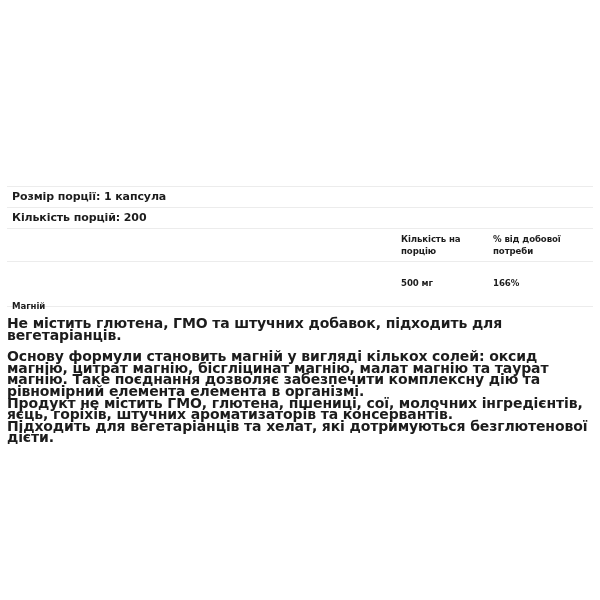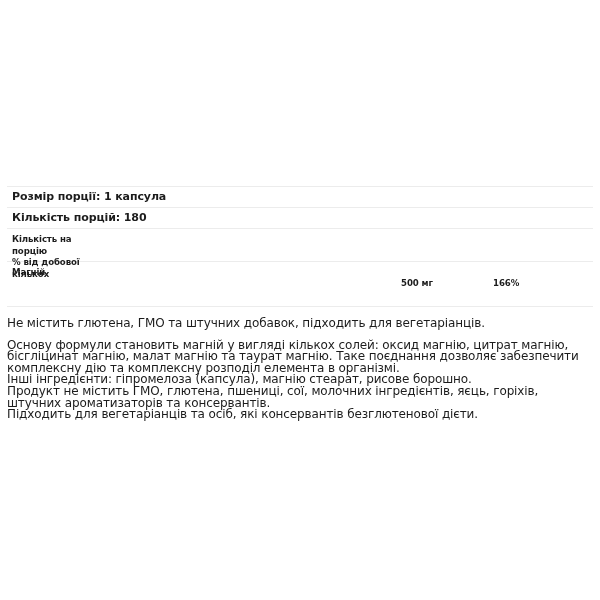--- a/index.html
+++ b/index.html
@@ -40,71 +40,69 @@
       font-size: 8.6px;
       font-weight: bold;
       letter-spacing: -0.1px;
     }
     .trow.head {
       height: 33px;
       padding-top: 5px;
       box-sizing: border-box;
       line-height: 11.5px;
       border-bottom: 1px solid #ececec;
-      flex-direction: column;
     }
     .trow.body {
       height: 44px;
       padding-top: 5px;
       box-sizing: border-box;
       line-height: 11.5px;
     }
     .c1 { width: 389px; }
     .c2 { width: 92px; }
     .c3 { width: 95px; }
     .trow.body .c2, .trow.body .c3 {
       padding-top: 11px;
     }
-    .nutrient-name { display: block; }
+    .nutrient-name { display: block; margin-top: 34px; }
     .notes {
       position: absolute;
       left: 7px;
       top: 318px;
       width: 586px;
-      font-size: 12px;
-      font-weight: normal;
+      font-size: 14px;
+      font-weight: bold;
       line-height: 11.6px;
       letter-spacing: -0.12px;
     }
     .notes p { margin: 0; }
     .notes .gap { height: 10px; }
   </style>
 </head>
 <body>
 
 <div class="doc">
   <div class="info-row">Розмір порції: 1 капсула</div>
-  <div class="info-row">Кількість порцій: 180</div>
+  <div class="info-row">Кількість порцій: 200</div>
 
   <div class="table">
     <div class="trow head">
       <div class="c1"></div>
       <div class="c2">Кількість на порцію</div>
-      <div class="c3">% від добової кількох</div>
+      <div class="c3">% від добової потреби</div>
     </div>
     <div class="trow body">
       <div class="c1">
         <span class="nutrient-name">Магній</span>
       </div>
       <div class="c2">500 мг</div>
       <div class="c3">166%</div>
     </div>
   </div>
 </div>
 
 <div class="notes">
   <p>Не містить глютена, ГМО та штучних добавок, підходить для вегетаріанців.</p>
   <div class="gap"></div>
-  <p>Основу формули становить магній у вигляді кількох солей: оксид магнію, цитрат магнію, бісгліцинат магнію, малат магнію та таурат магнію. Таке поєднання дозволяє забезпечити комплексну дію та комплексну розподіл елемента в організмі.</p>
-  <p>Інші інгредієнти: гіпромелоза (капсула), магнію стеарат, рисове борошно.</p>
+  <p>Основу формули становить магній у вигляді кількох солей: оксид магнію, цитрат магнію, бісгліцинат магнію, малат магнію та таурат магнію. Таке поєднання дозволяє забезпечити комплексну дію та рівномірний елемента елемента в організмі.</p>
   <p>Продукт не містить ГМО, глютена, пшениці, сої, молочних інгредієнтів, яєць, горіхів, штучних ароматизаторів та консервантів.</p>
-  <p>Підходить для вегетаріанців та осіб, які консервантів безглютенової дієти.</p>
+  <p>Підходить для вегетаріанців та хелат, які дотримуються безглютенової дієти.</p>
 </div>
 
 </body></html>

